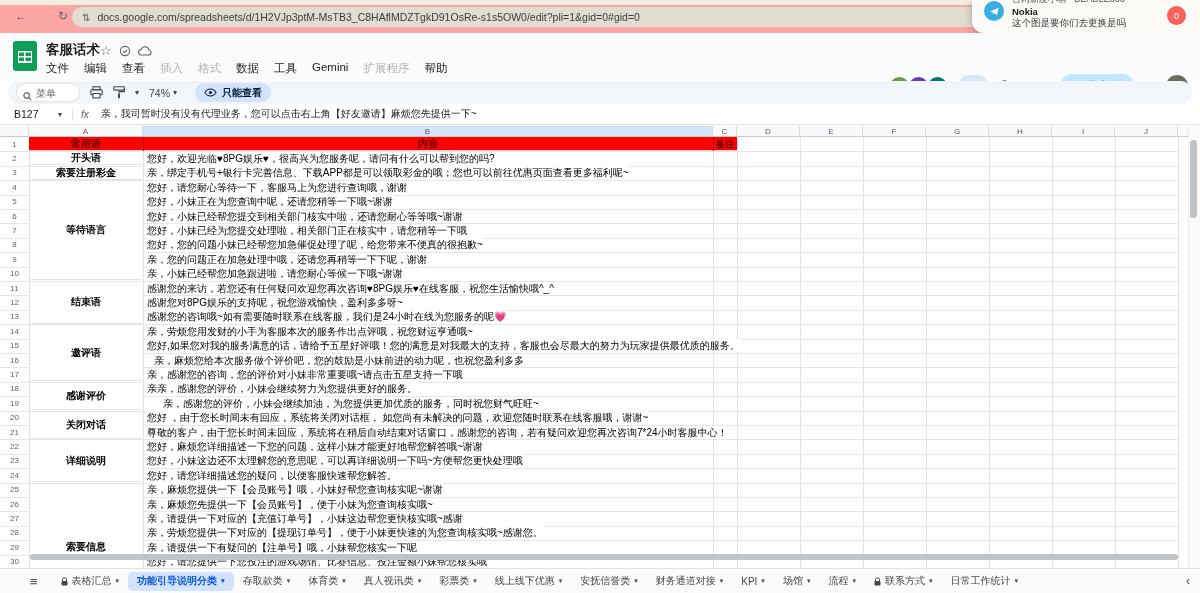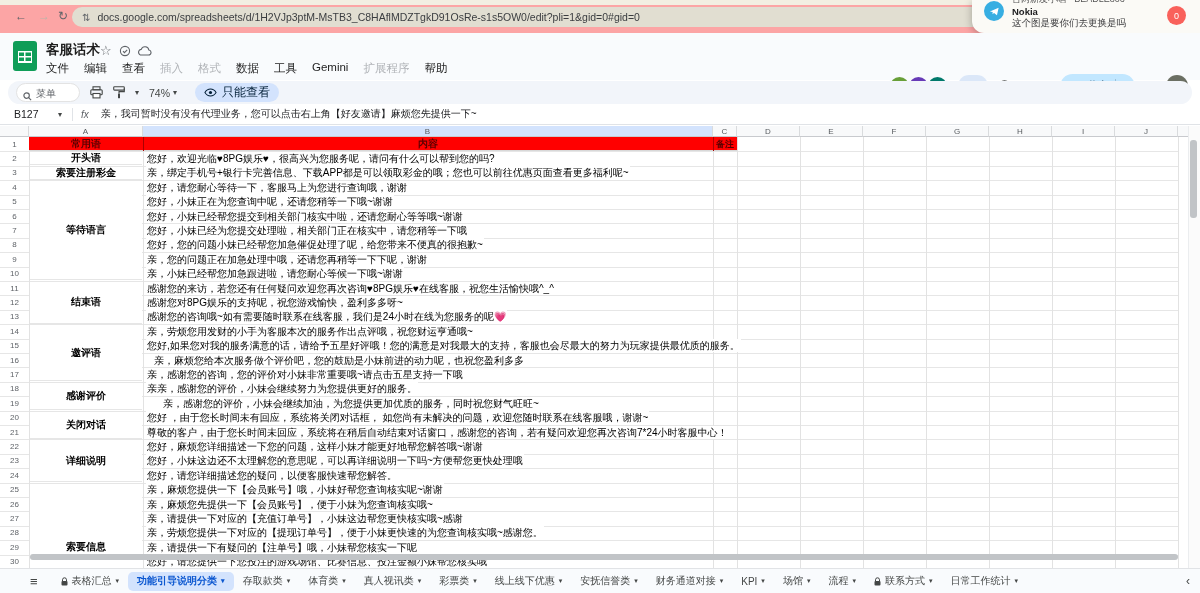--- a/index.html
+++ b/index.html
@@ -76,21 +76,21 @@
   .caret { font-size:8px; color:#444746; } .caret::after { content:"▾"; }
   
   .toolbar { position:absolute; left:8px; top:81px; width:1184px; height:23px; border-radius:12px;
     background:#f2f5fa; display:flex; align-items:center; padding:0 8px; gap:10px; }
   .tsearch { width:64px; height:19px; border-radius:10px; background:#fff; border:1px solid #e3e3e3;
     display:flex; align-items:flex-end; padding:0 6px; gap:4px; }
   .tsearch .ph { font-size:10px; color:#5f6368; }
   .zoom-sel { font-size:10.5px; color:#444746; display:flex; gap:3px; align-items:center; }
   .viewonly { height:19px; border-radius:10px; background:#d3e3fd; display:flex; align-items:center;
     gap:5px; padding:0 9px; margin-left:8px; }
-  .viewonly .lbl { font-size:12px; color:#001d35; font-weight:normal; }
+  .viewonly .lbl { font-size:10px; color:#001d35; font-weight:bold; }
   
   .fbar { position:absolute; left:0; top:104px; width:1200px; height:21px; background:#fff;
     border-bottom:1px solid #e0e3e7; display:flex; align-items:center; }
   .namebox { width:58px; padding-left:14px; font-size:10.5px; color:#202124; }
   .fdiv { width:1px; height:13px; background:#e0e3e7; margin:0 8px 0 10px; }
   .fx { font-size:10px; font-style:italic; color:#5f6368; margin-right:12px; }
   .ftext { font-size:10px; color:#202124; white-space:nowrap; overflow:hidden; }
   
   .grid { position:absolute; left:0; top:126px; width:1200px; height:442px; background:#fff; overflow:hidden; }
   .colhdr { position:absolute; top:0; height:11px; background:#f8f9fa; border-right:1px solid #d9dbdd;

